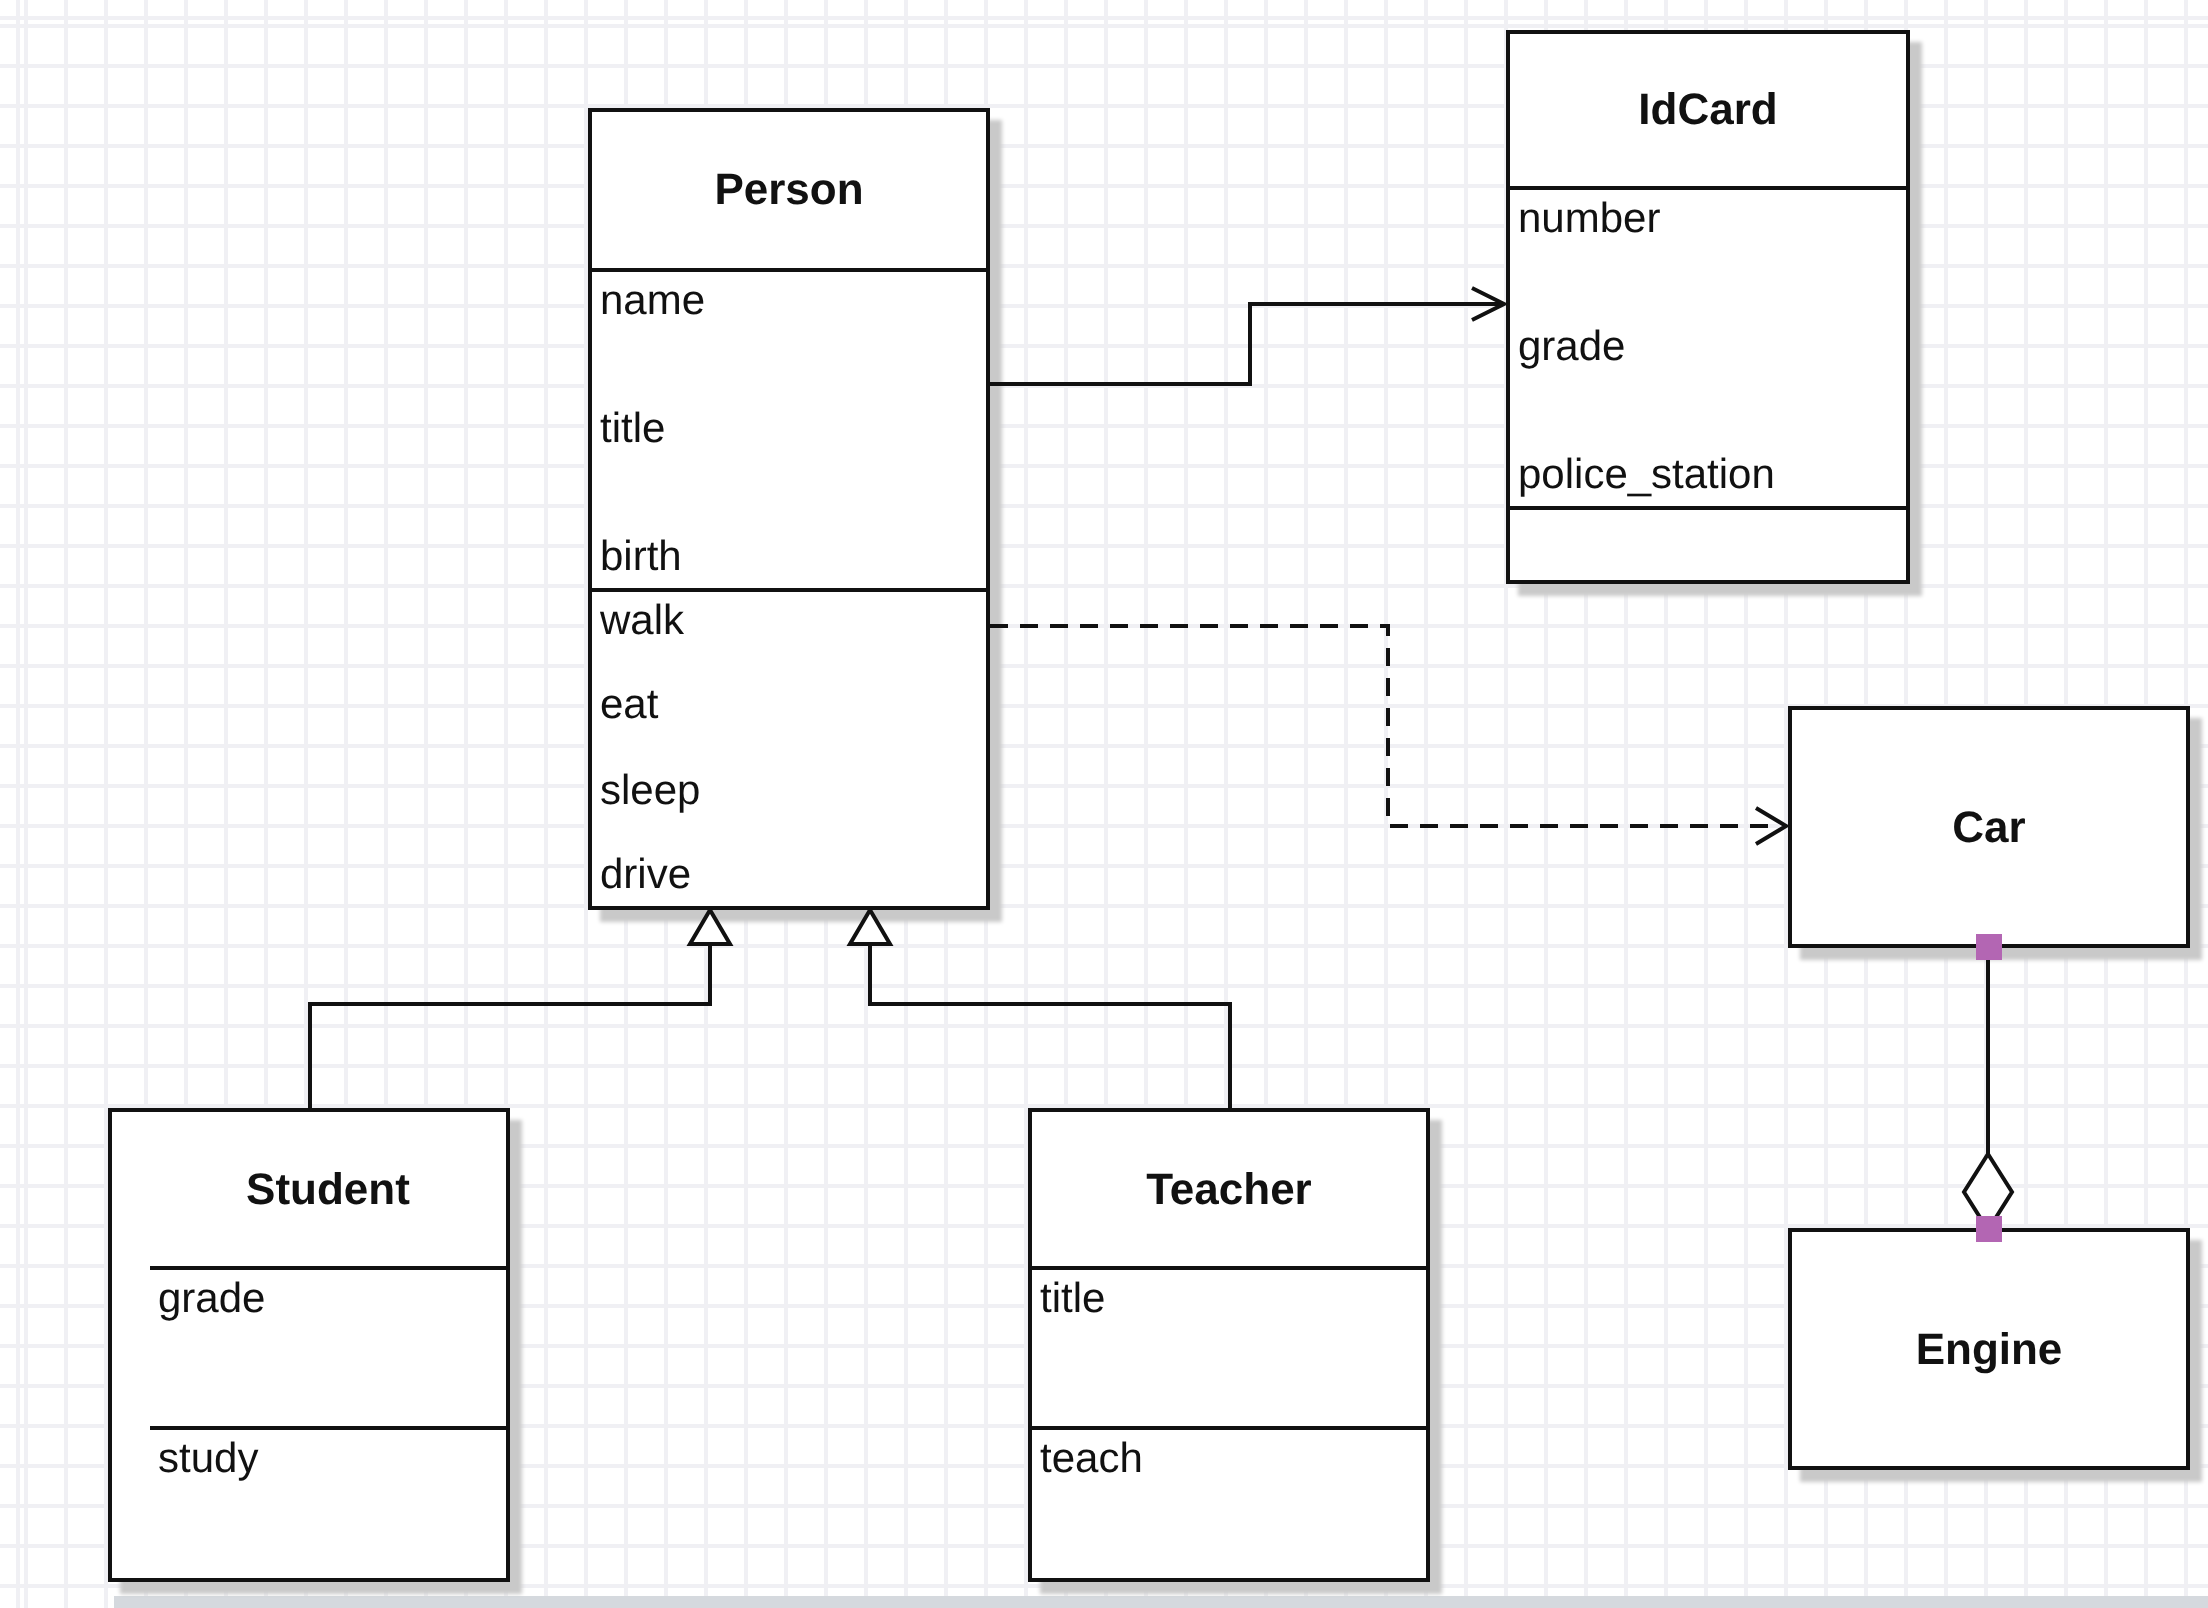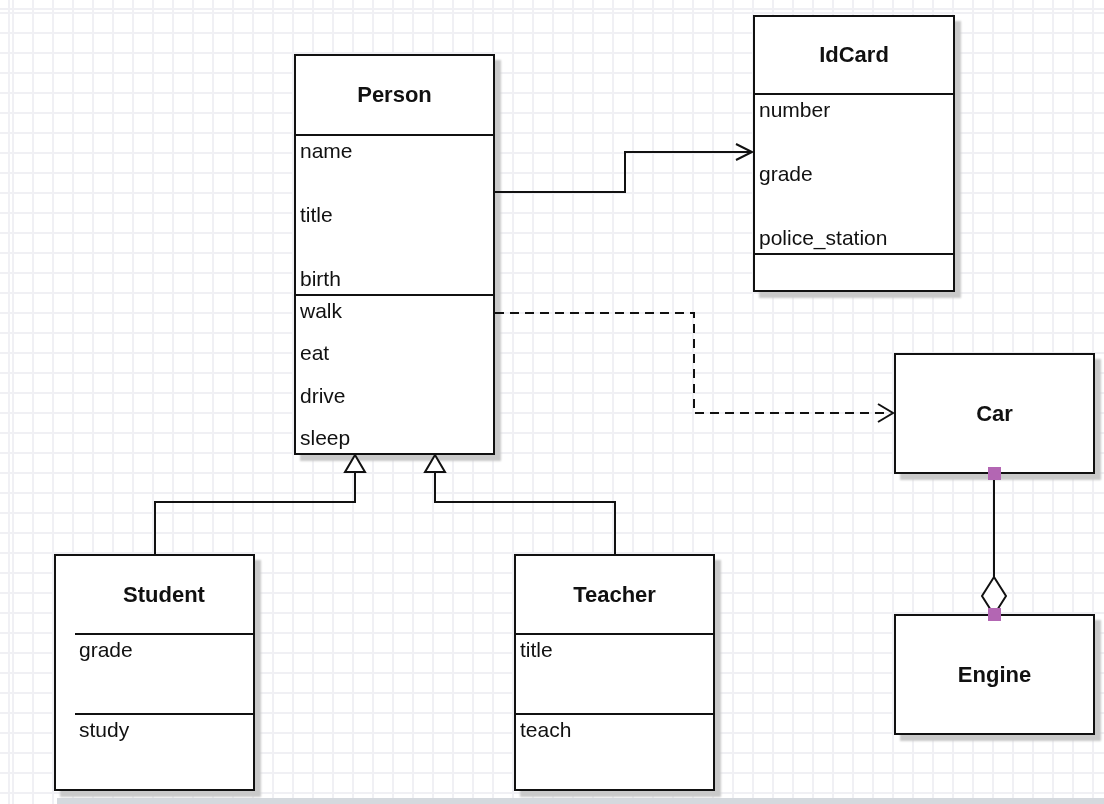--- a/index.html
+++ b/index.html
@@ -57,22 +57,22 @@
   <div class="uml-class" style="left:294px;top:54px;width:201px;height:401px;">
     <div class="uml-title" style="height:78px;">Person</div>
     <div class="uml-sec" style="height:160px;">
       <div class="uml-line">name</div>
       <div class="uml-line">title</div>
       <div class="uml-line">birth</div>
     </div>
     <div class="uml-sec grow">
       <div class="uml-line">walk</div>
       <div class="uml-line">eat</div>
+      <div class="uml-line">sleep</div>
       <div class="uml-line">drive</div>
-      <div class="uml-line">sleep</div>
     </div>
   </div>
 
   <div class="uml-class" style="left:753px;top:15px;width:202px;height:277px;">
     <div class="uml-title" style="height:76px;">IdCard</div>
     <div class="uml-sec" style="height:160px;">
       <div class="uml-line">number</div>
       <div class="uml-line">grade</div>
       <div class="uml-line">police_station</div>
     </div>

